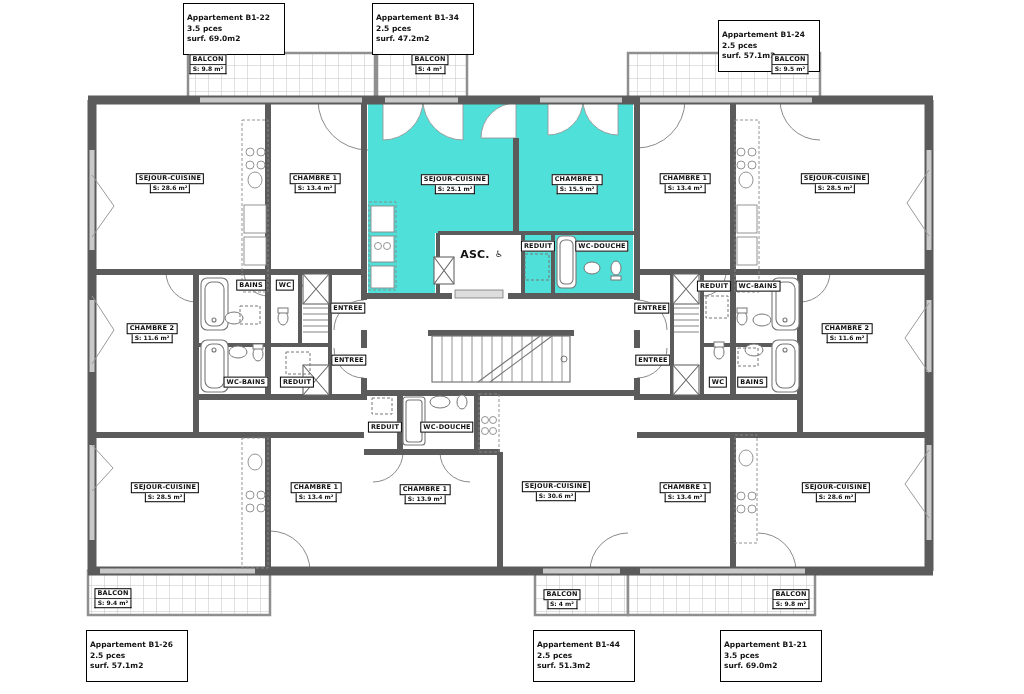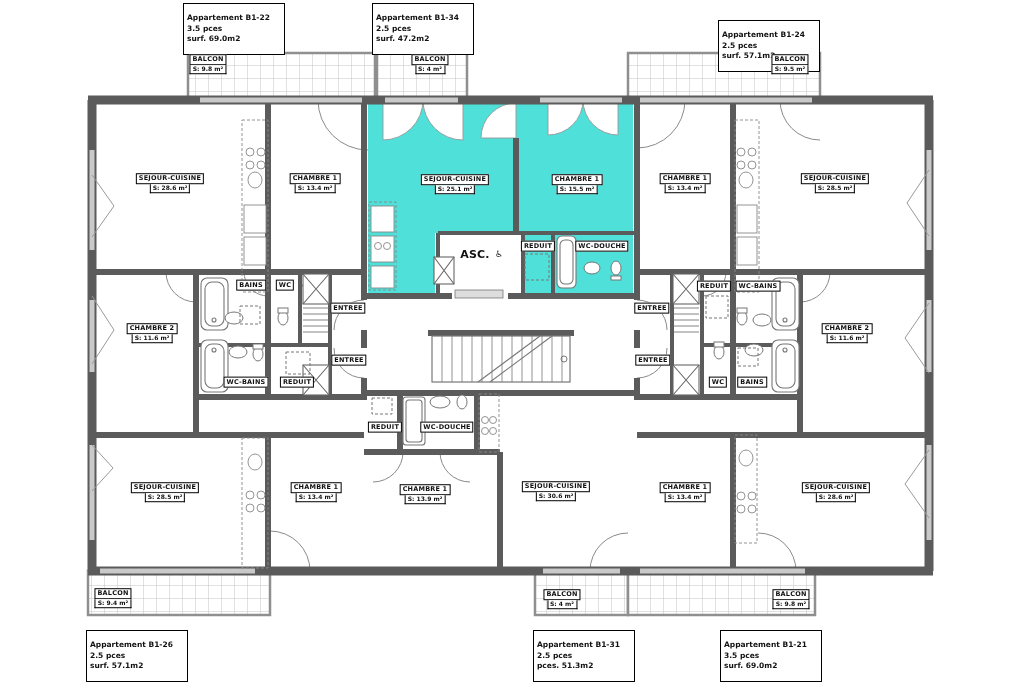--- a/index.html
+++ b/index.html
@@ -241,23 +241,23 @@
   <div>Appartement B1-24</div>
   <div>2.5 pces</div>
   <div>surf. 57.1m2</div>
 </div>
 <div class="tb" style="left:86px;top:630px">
   <div>Appartement B1-26</div>
   <div>2.5 pces</div>
   <div>surf. 57.1m2</div>
 </div>
 <div class="tb" style="left:533px;top:630px">
-  <div>Appartement B1-31</div>
+  <div>Appartement B1-44</div>
   <div>2.5 pces</div>
-  <div>pces. 51.3m2</div>
+  <div>surf. 51.3m2</div>
 </div>
 <div class="tb" style="left:720px;top:630px">
   <div>Appartement B1-21</div>
   <div>3.5 pces</div>
   <div>surf. 69.0m2</div>
 </div>
 
 <div class="rl" style="left:208px;top:64px">
       <span class="nm">BALCON</span>
       <span class="ar">S: 9.8 m²</span>

